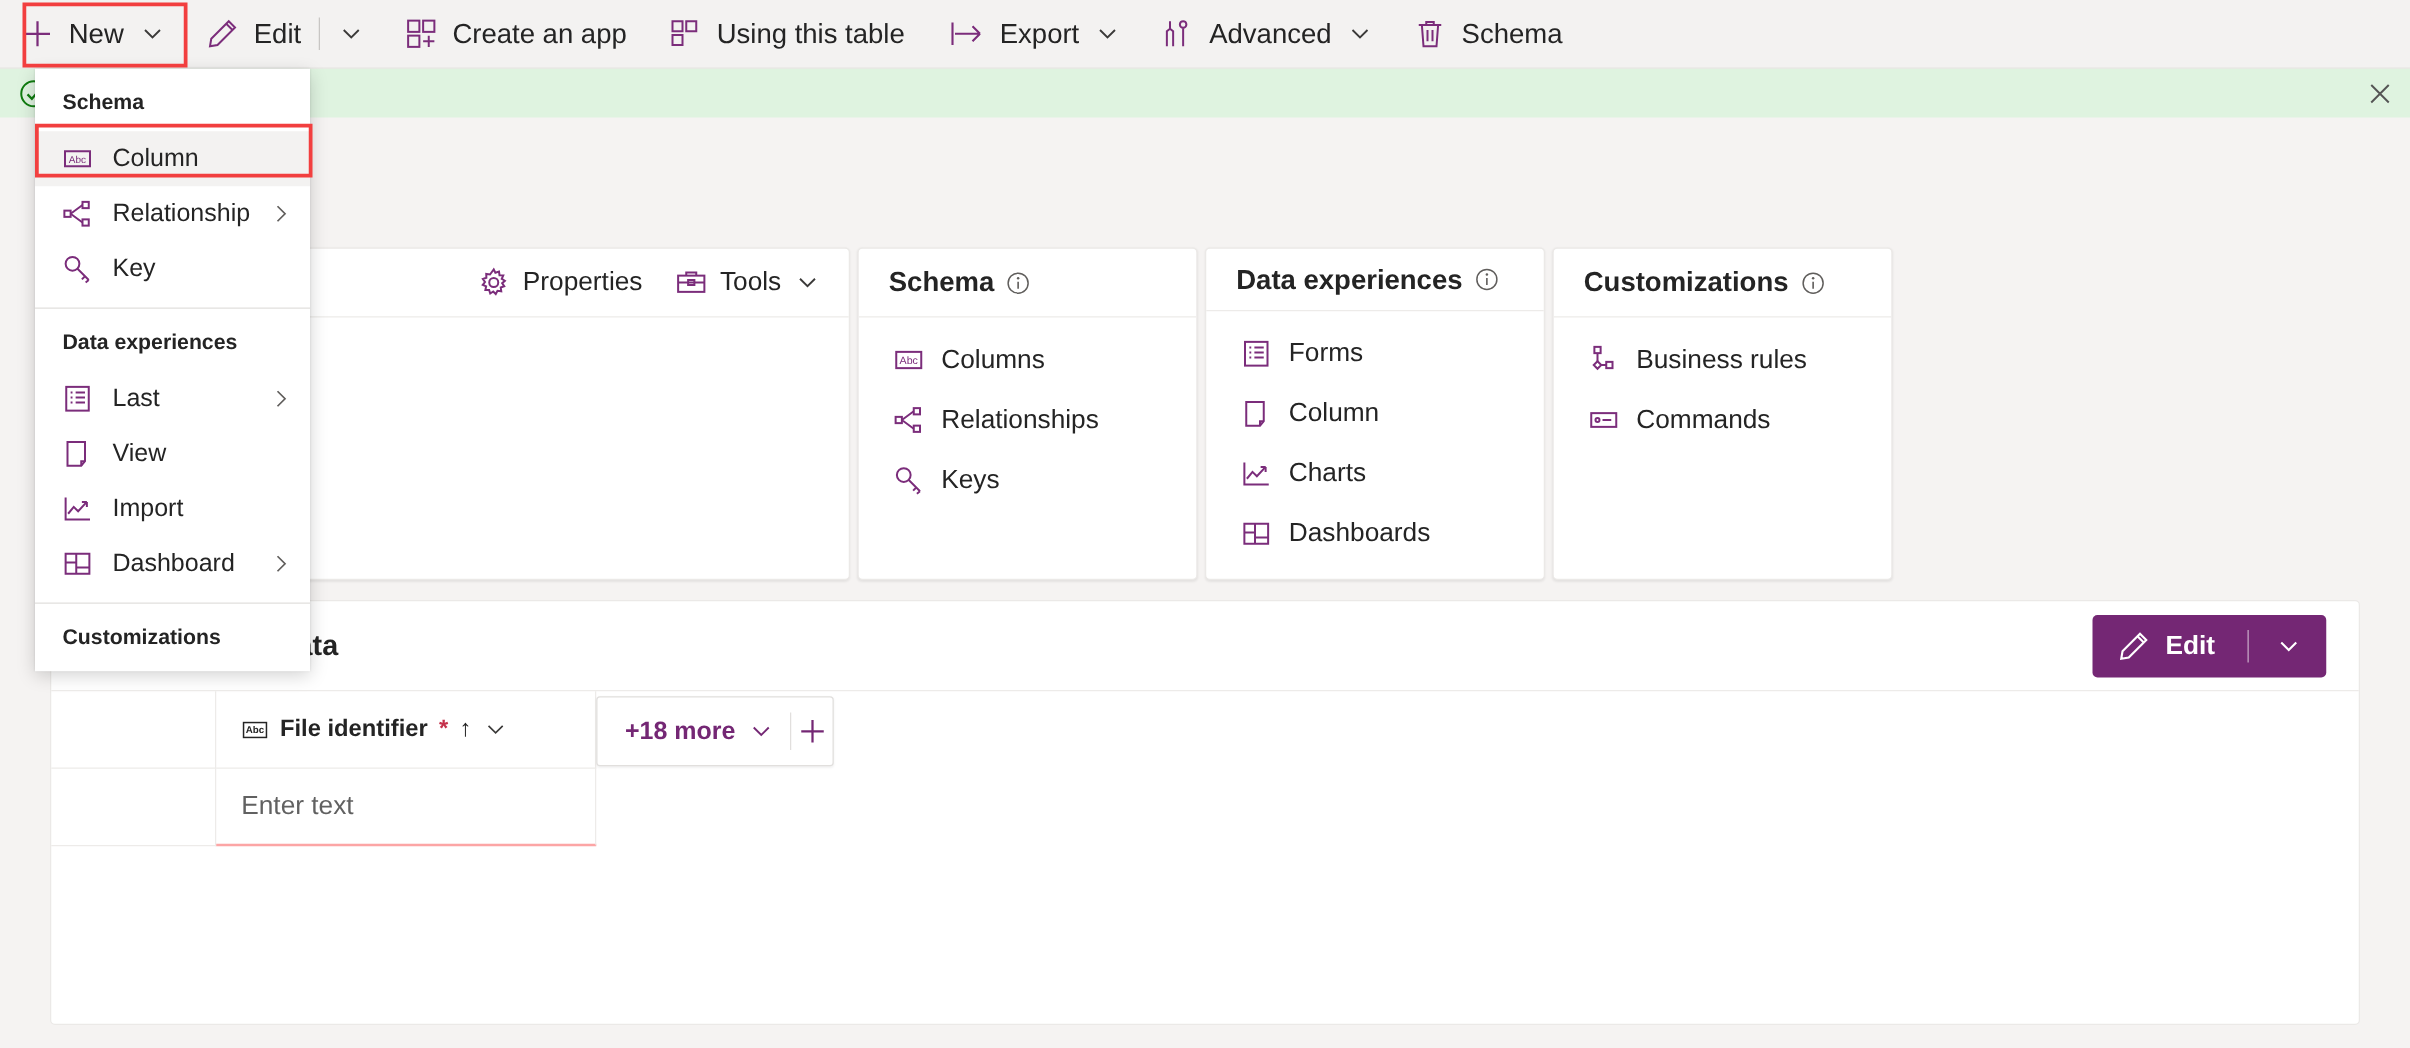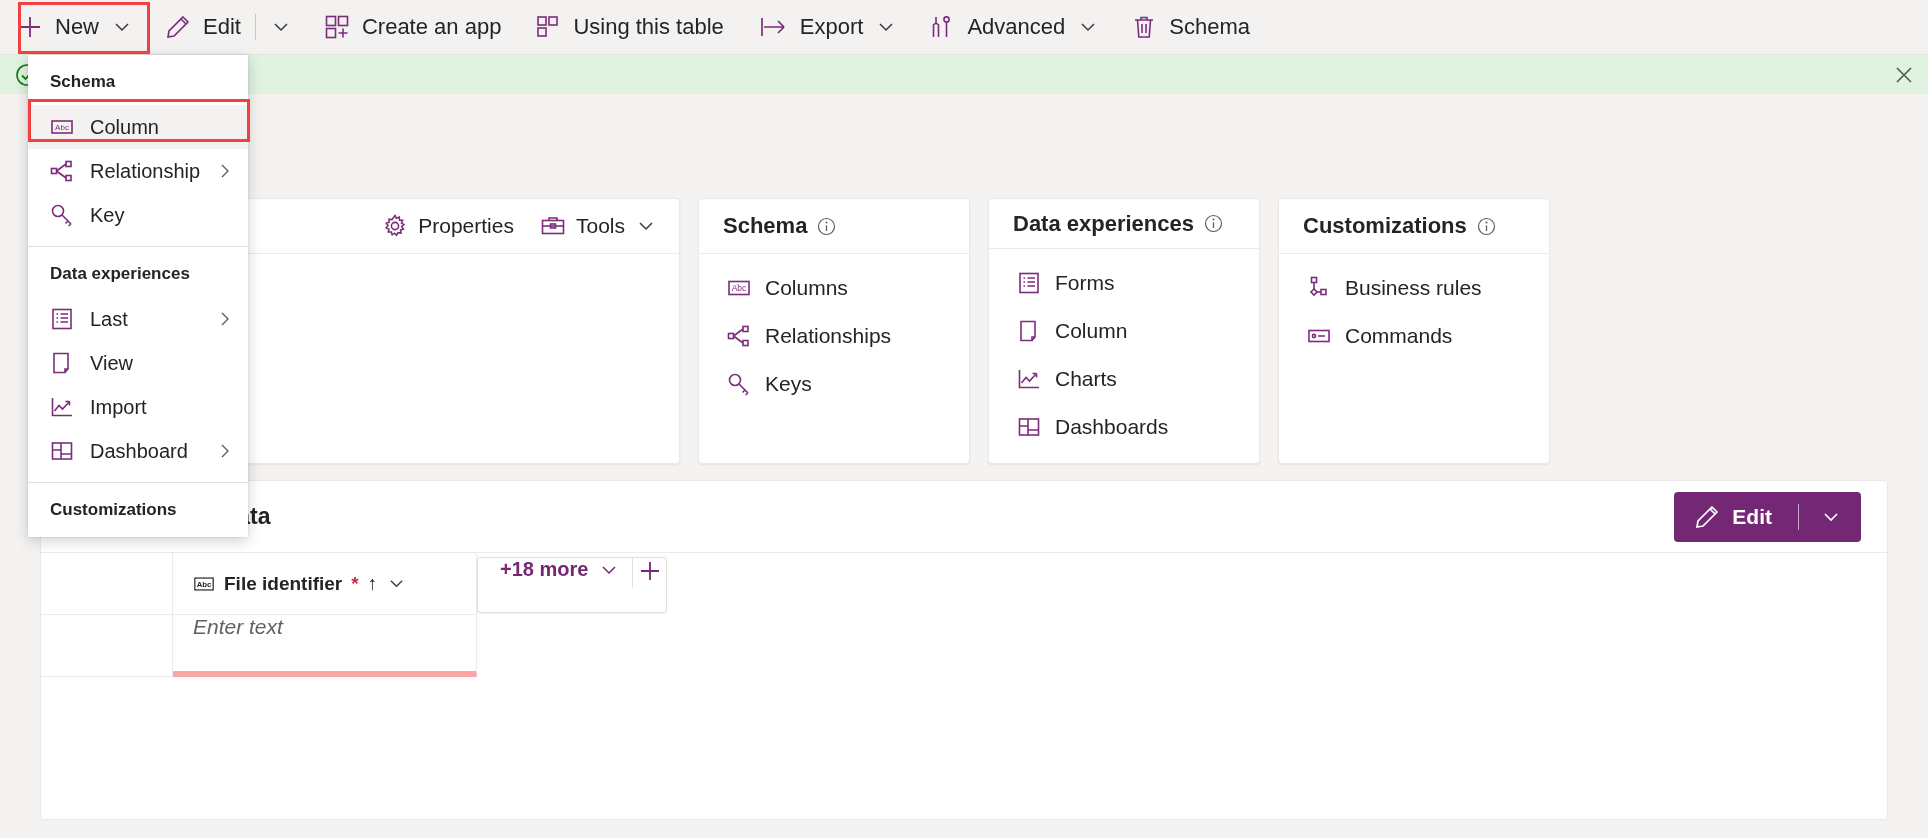--- a/index.html
+++ b/index.html
@@ -51,21 +51,21 @@
 
   .page-title {
     position: absolute; left: 64px; top: 48px;
     font-size: 30px; font-weight: 600; color: #242424;
   }
 
   
   .cards {
     position: absolute; left: 48px; top: 104px;
     width: 1832px; height: 266px;
-    display: flex; gap: 18px;
+    display: flex; gap: 6px;
   }
   .card {
     background: #ffffff;
     border: 1px solid #ebe9e7;
     border-radius: 4px;
     box-shadow: 0 1px 2px rgba(0,0,0,.07);
     display: flex; flex-direction: column;
   }
   .card-hd {
     height: 55px; display: flex; align-items: center; gap: 10px;
@@ -124,37 +124,37 @@
     padding-left: 20px; font-size: 19px; font-weight: 700; color: #242424;
     border-right: 1px solid #edebe9; border-bottom: 1px solid #edebe9;
   }
   .req { color: #c4314b; font-weight: 700; }
   .sort-glyph { color: #242424; display: flex; align-items: center; }
 
   .more-box {
     position: absolute; left: 436px; top: 4px;
     width: 190px; height: 56px;
     background: #fff; border: 1px solid #e1dfdd; border-radius: 3px;
-    display: flex; align-items: flex-start;
+    display: flex; align-items: center;
     box-shadow: 0 1px 2px rgba(0,0,0,.06);
   }
   .more-lbl {
     display: flex; align-items: center; gap: 10px;
     color: #742774; font-size: 20px; font-weight: 600;
     padding: 0 14px 0 22px; cursor: pointer;
   }
   .more-sep { width: 1px; height: 30px; background: #e1dfdd; }
   .add-col { flex: 1; display: flex; align-items: center; justify-content: center; cursor: pointer; }
 
   .grid-row-data { position: absolute; left: 0; top: 62px; height: 62px; width: 100%; display: flex; }
   .rowsel2 { width: 132px; border-right: 1px solid #edebe9; border-bottom: 1px solid #edebe9; }
   .cell {
-    width: 304px; display: flex; padding-left: 20px;
-    font-size: 21px; font-style: italic; color: #616161;
-    border-right: 1px solid #edebe9; border-bottom: 6px solid #fca5a5;
+    width: 304px; display: flex; align-items: center; padding-left: 20px;
+    font-size: 21px; color: #616161;
+    border-right: 1px solid #edebe9; border-bottom: 2px solid #fca5a5;
   }
 
   
   .menu {
     position: absolute; left: 28px; top: 55px;
     width: 220px;
     background: #ffffff;
     box-shadow: 0 4px 14px rgba(0,0,0,.18), 0 0 2px rgba(0,0,0,.12);
     z-index: 50;
     padding-bottom: 4px;

